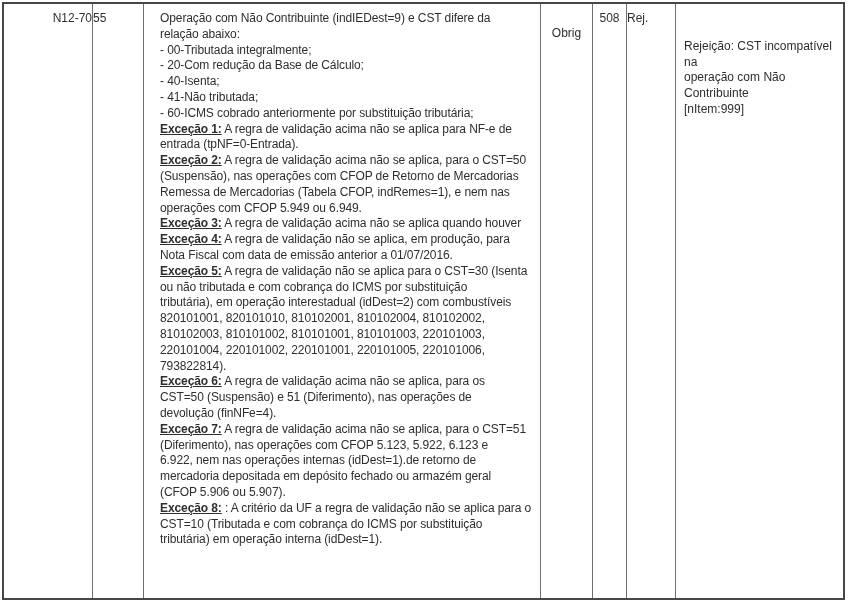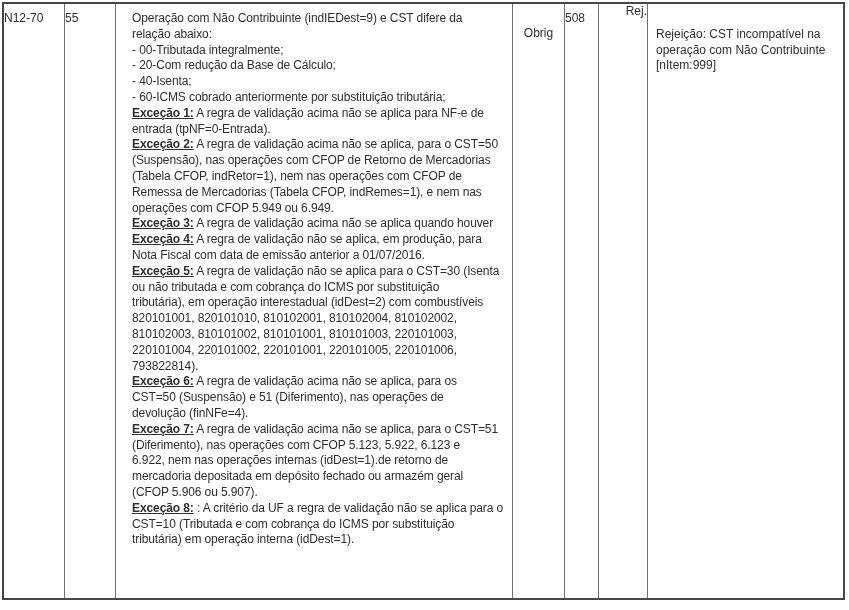--- a/index.html
+++ b/index.html
@@ -25,27 +25,27 @@
   }
   .cell {
     border-right: 1px solid #6f6f6f;
     box-sizing: border-box;
     color: #2e2e2e;
     font-size: 12px;
     line-height: 15.8px;
     flex: 0 0 auto;
   }
   .cell:last-child { border-right: none; }
-  .col-id       { width: 61px;  text-align: left; padding-top: 7px; }
+  .col-id       { width: 61px;  text-align: right; padding-top: 7px; margin-left: 28px; }
   .col-field    { width: 51px;  text-align: left; padding-top: 7px; }
   .col-desc     { width: 389px; padding: 7px 6px 5px 8px; letter-spacing: -0.1px; margin-left: 8px; }
   .col-req      { width: 52px;  text-align: center; padding-top: 22px; }
-  .col-code     { width: 34px;  padding-top: 7px; }
-  .col-action   { width: 49px;  text-align: right; }
-  .col-reject   { flex: 1 1 auto; padding: 7px 6px 5px 8px; white-space: pre-line; }
+  .col-code     { width: 34px;  text-align: center; padding-top: 7px; }
+  .col-action   { width: 49px;  text-align: left; padding-top: 7px; }
+  .col-reject   { flex: 1 1 auto; padding: 7px 6px 5px 8px; white-space: pre-line; margin-top: 12px; }
   .line {
     white-space: nowrap;
     height: 15.8px;
   }
   .line b { font-weight: bold; text-decoration: underline; }
 </style>
 </head>
 <body>
 
 <div class="doc-table">
@@ -55,26 +55,26 @@
   <div class="cell col-field">
     <span>55</span>
   </div>
   <div class="cell col-desc">
     <div id="description-lines">
         <div class="line">Operação com Não Contribuinte (indIEDest=9) e CST difere da</div>
         <div class="line">relação abaixo:</div>
         <div class="line">- 00-Tributada integralmente;</div>
         <div class="line">- 20-Com redução da Base de Cálculo;</div>
         <div class="line">- 40-Isenta;</div>
+        <div class="line">- 41-Não tributada;</div>
         <div class="line">- 60-ICMS cobrado anteriormente por substituição tributária;</div>
         <div class="line"><b>Exceção 1:</b> A regra de validação acima não se aplica para NF-e de</div>
         <div class="line">entrada (tpNF=0-Entrada).</div>
         <div class="line"><b>Exceção 2:</b> A regra de validação acima não se aplica, para o CST=50</div>
         <div class="line">(Suspensão), nas operações com CFOP de Retorno de Mercadorias</div>
-        <div class="line">(Tabela CFOP, indRetor=1), nem nas operações com CFOP de</div>
         <div class="line">Remessa de Mercadorias (Tabela CFOP, indRemes=1), e nem nas</div>
         <div class="line">operações com CFOP 5.949 ou 6.949.</div>
         <div class="line"><b>Exceção 3:</b> A regra de validação acima não se aplica quando houver</div>
         <div class="line"><b>Exceção 4:</b> A regra de validação não se aplica, em produção, para</div>
         <div class="line">Nota Fiscal com data de emissão anterior a 01/07/2016.</div>
         <div class="line"><b>Exceção 5:</b> A regra de validação não se aplica para o CST=30 (Isenta</div>
         <div class="line">ou não tributada e com cobrança do ICMS por substituição</div>
         <div class="line">tributária), em operação interestadual (idDest=2) com combustíveis</div>
         <div class="line">820101001, 820101010, 810102001, 810102004, 810102002,</div>
         <div class="line">810102003, 810101002, 810101001, 810101003, 220101003,</div>

